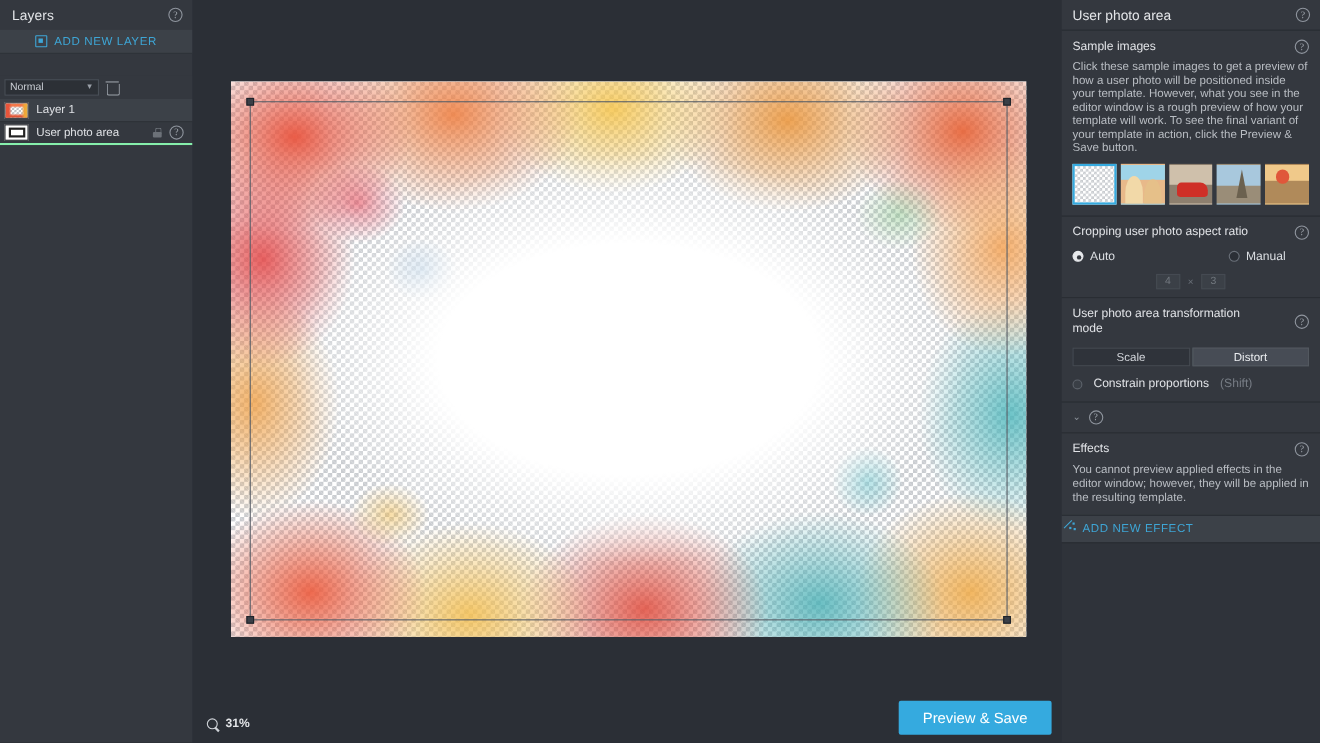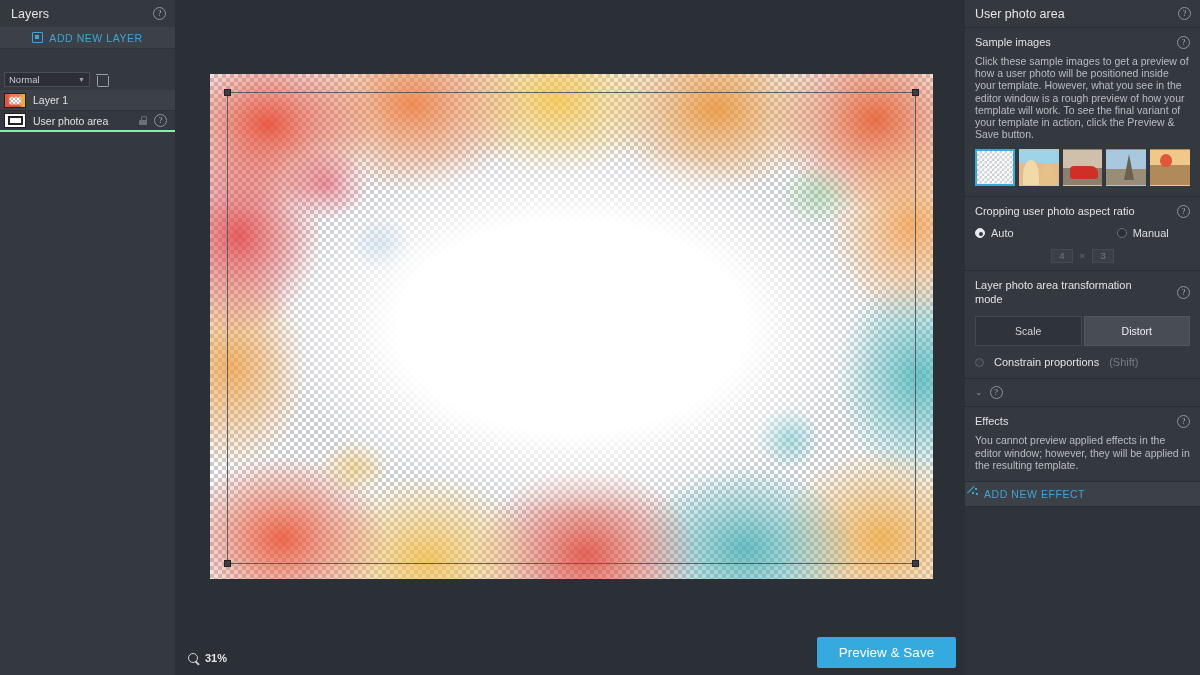--- a/index.html
+++ b/index.html
@@ -352,21 +352,21 @@
   .ratio-input {
     width: 22px; height: 14px;
     background: #3b4047; border: 1px solid #454a52;
     color: #72787f; font-size: 9.5px;
     text-align: center; line-height: 12px;
   }
   .ratio-x { color: #6a7079; font-size: 9px; }
 
   .mode-toggle { display: flex; margin-top: 10px; gap: 2px; }
   .mode-btn {
-    flex: 1 1 50%; height: 30px;
+    flex: 1 1 50%; height: 17px;
     background: #2f333a; border: 1px solid #454a52;
     color: #d2d5da; font-size: 10.5px;
     display: flex; align-items: center; justify-content: center;
     cursor: pointer;
   }
   .mode-btn.active { background: #474c55; border-color: #52585f; color: #eceef1; }
 
   .check-row { display: flex; align-items: center; gap: 10px; margin-top: 10px; font-size: 11px; }
   .check-dot {
     width: 9px; height: 9px; border-radius: 50%;
@@ -496,21 +496,21 @@
       </div>
       <div class="ratio-row">
         <span class="ratio-input">4</span>
         <span class="ratio-x">×</span>
         <span class="ratio-input">3</span>
       </div>
     </section>
 
     <section class="section">
       <div class="sec-head">
-        <span class="sec-title">Layer photo area transformation mode</span>
+        <span class="sec-title">User photo area transformation mode</span>
         <span class="sec-head-icons">
             <span class="help-icon">?</span>
           </span>
       </div>
       <div class="mode-toggle">
         <div class="mode-btn">Scale</div>
         <div class="mode-btn active">Distort</div>
       </div>
       <label class="check-row">
         <span class="check-dot"></span>

